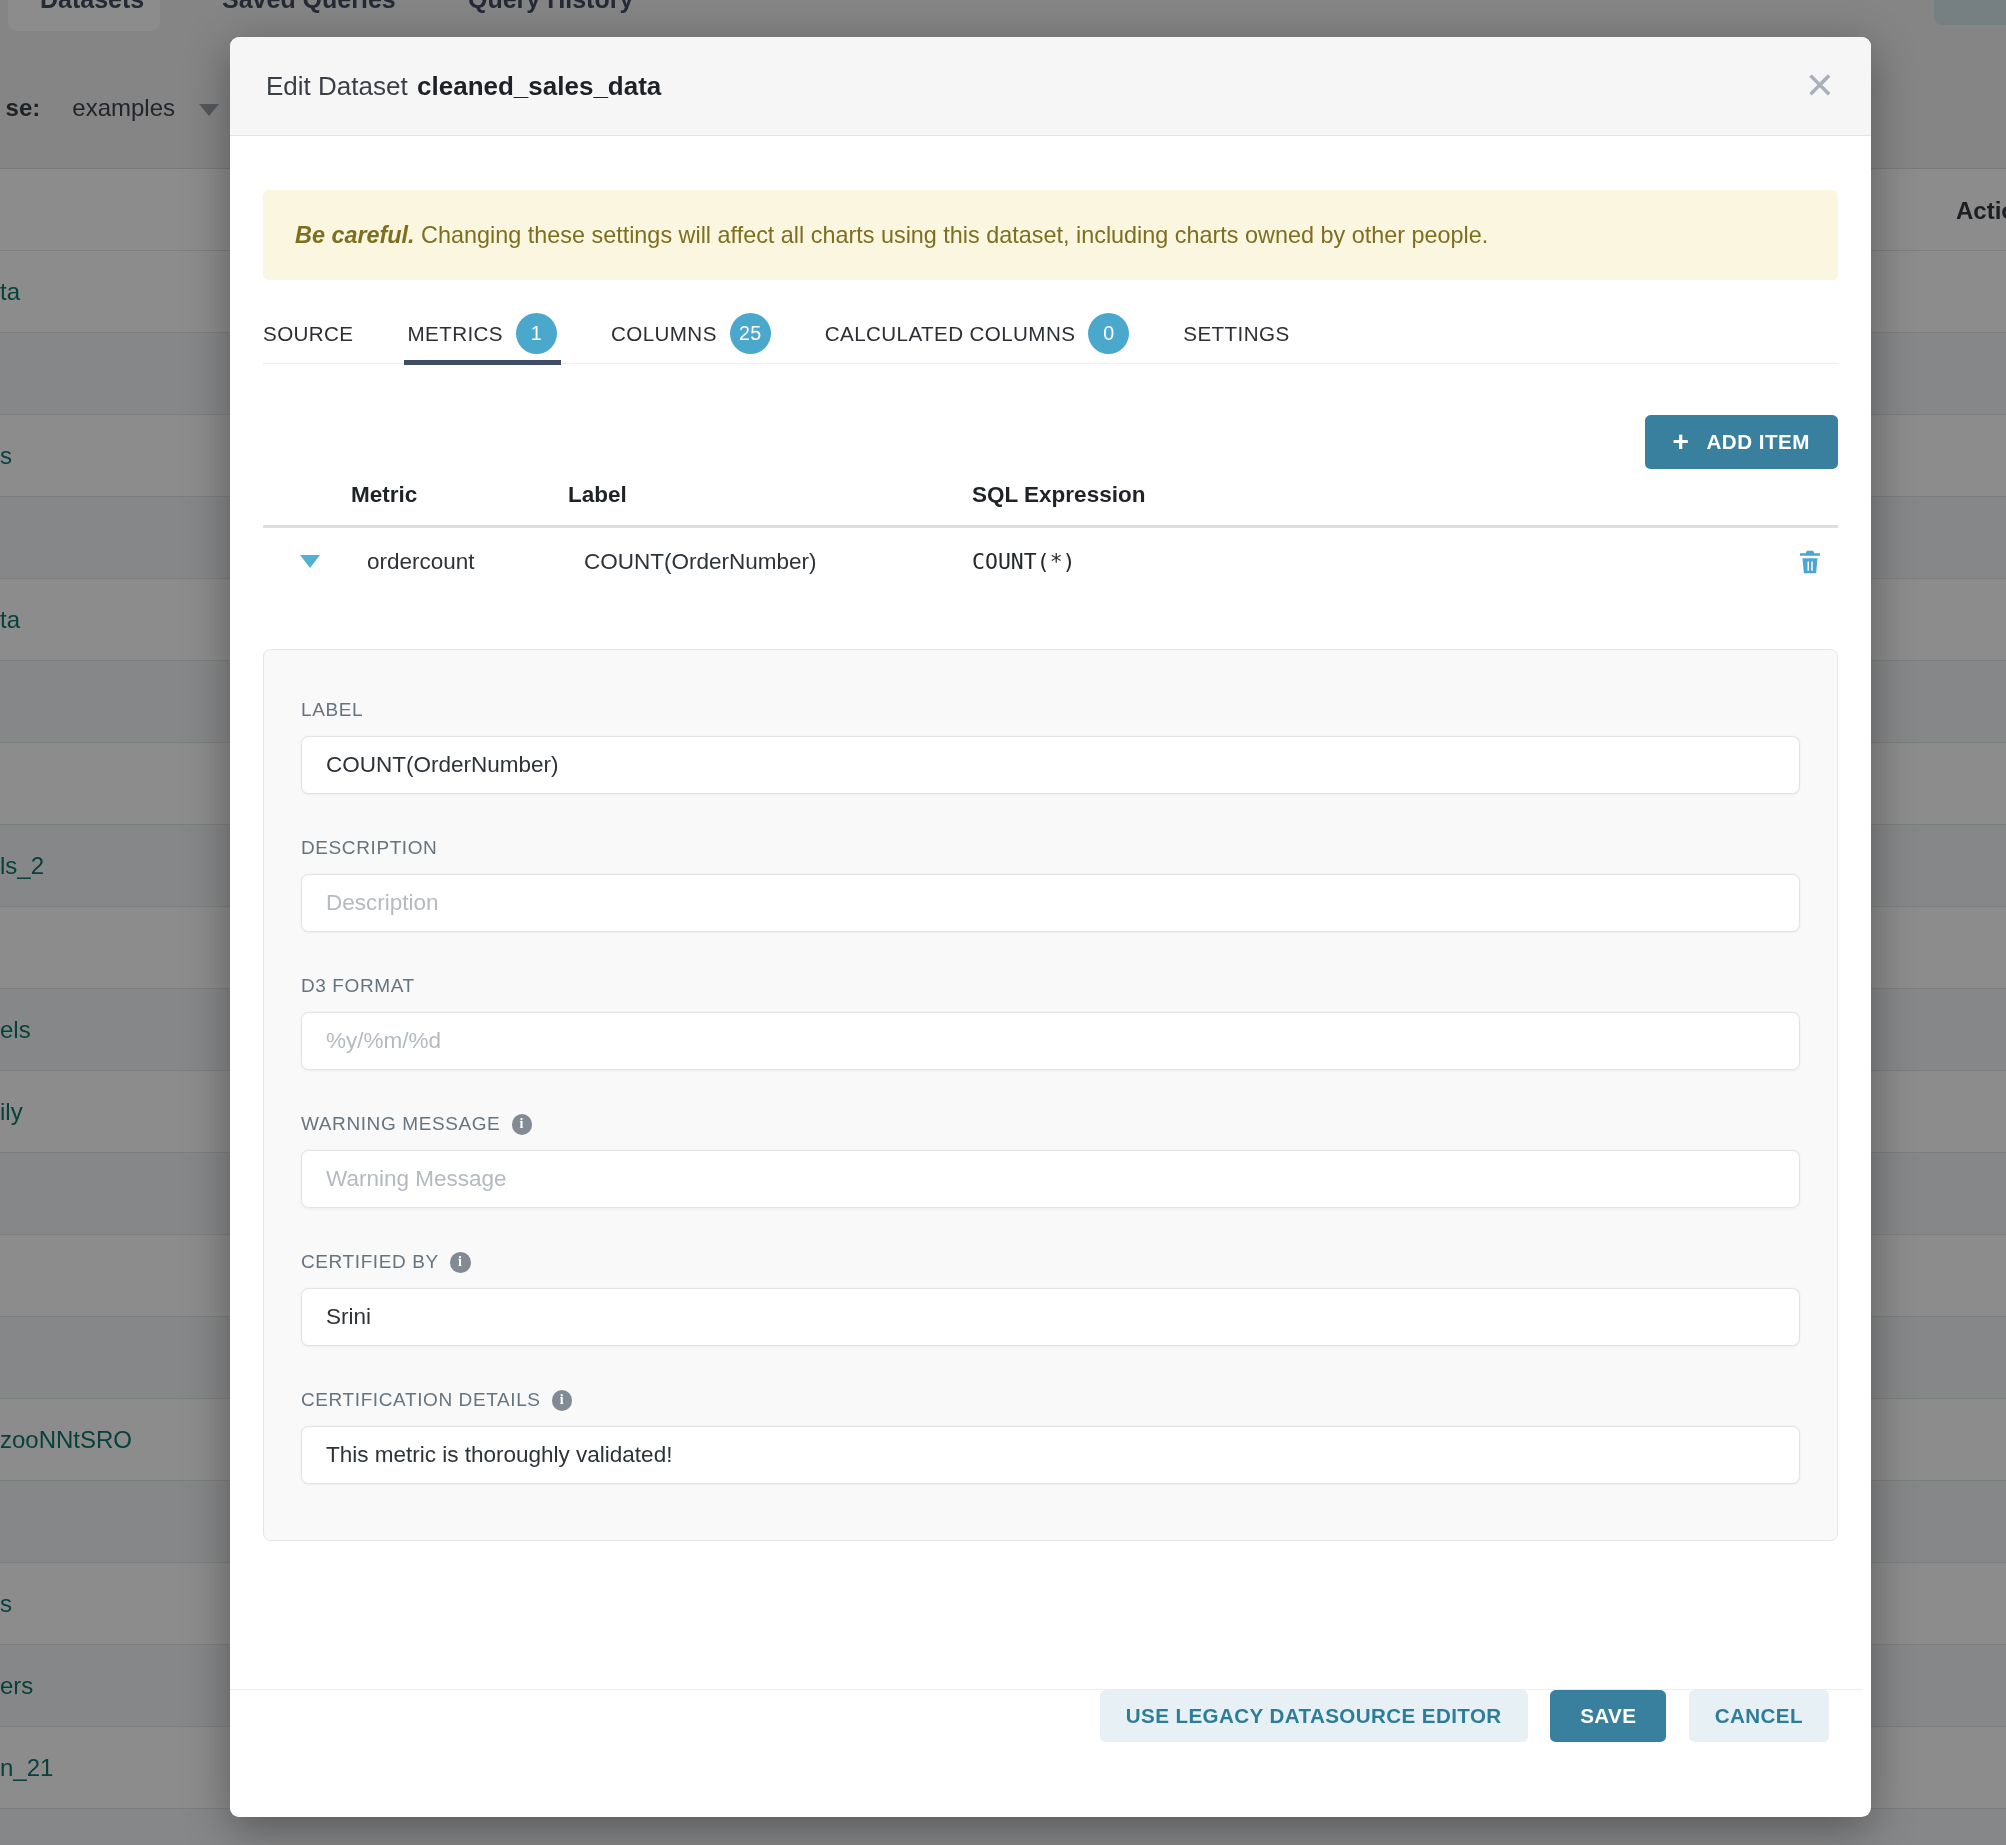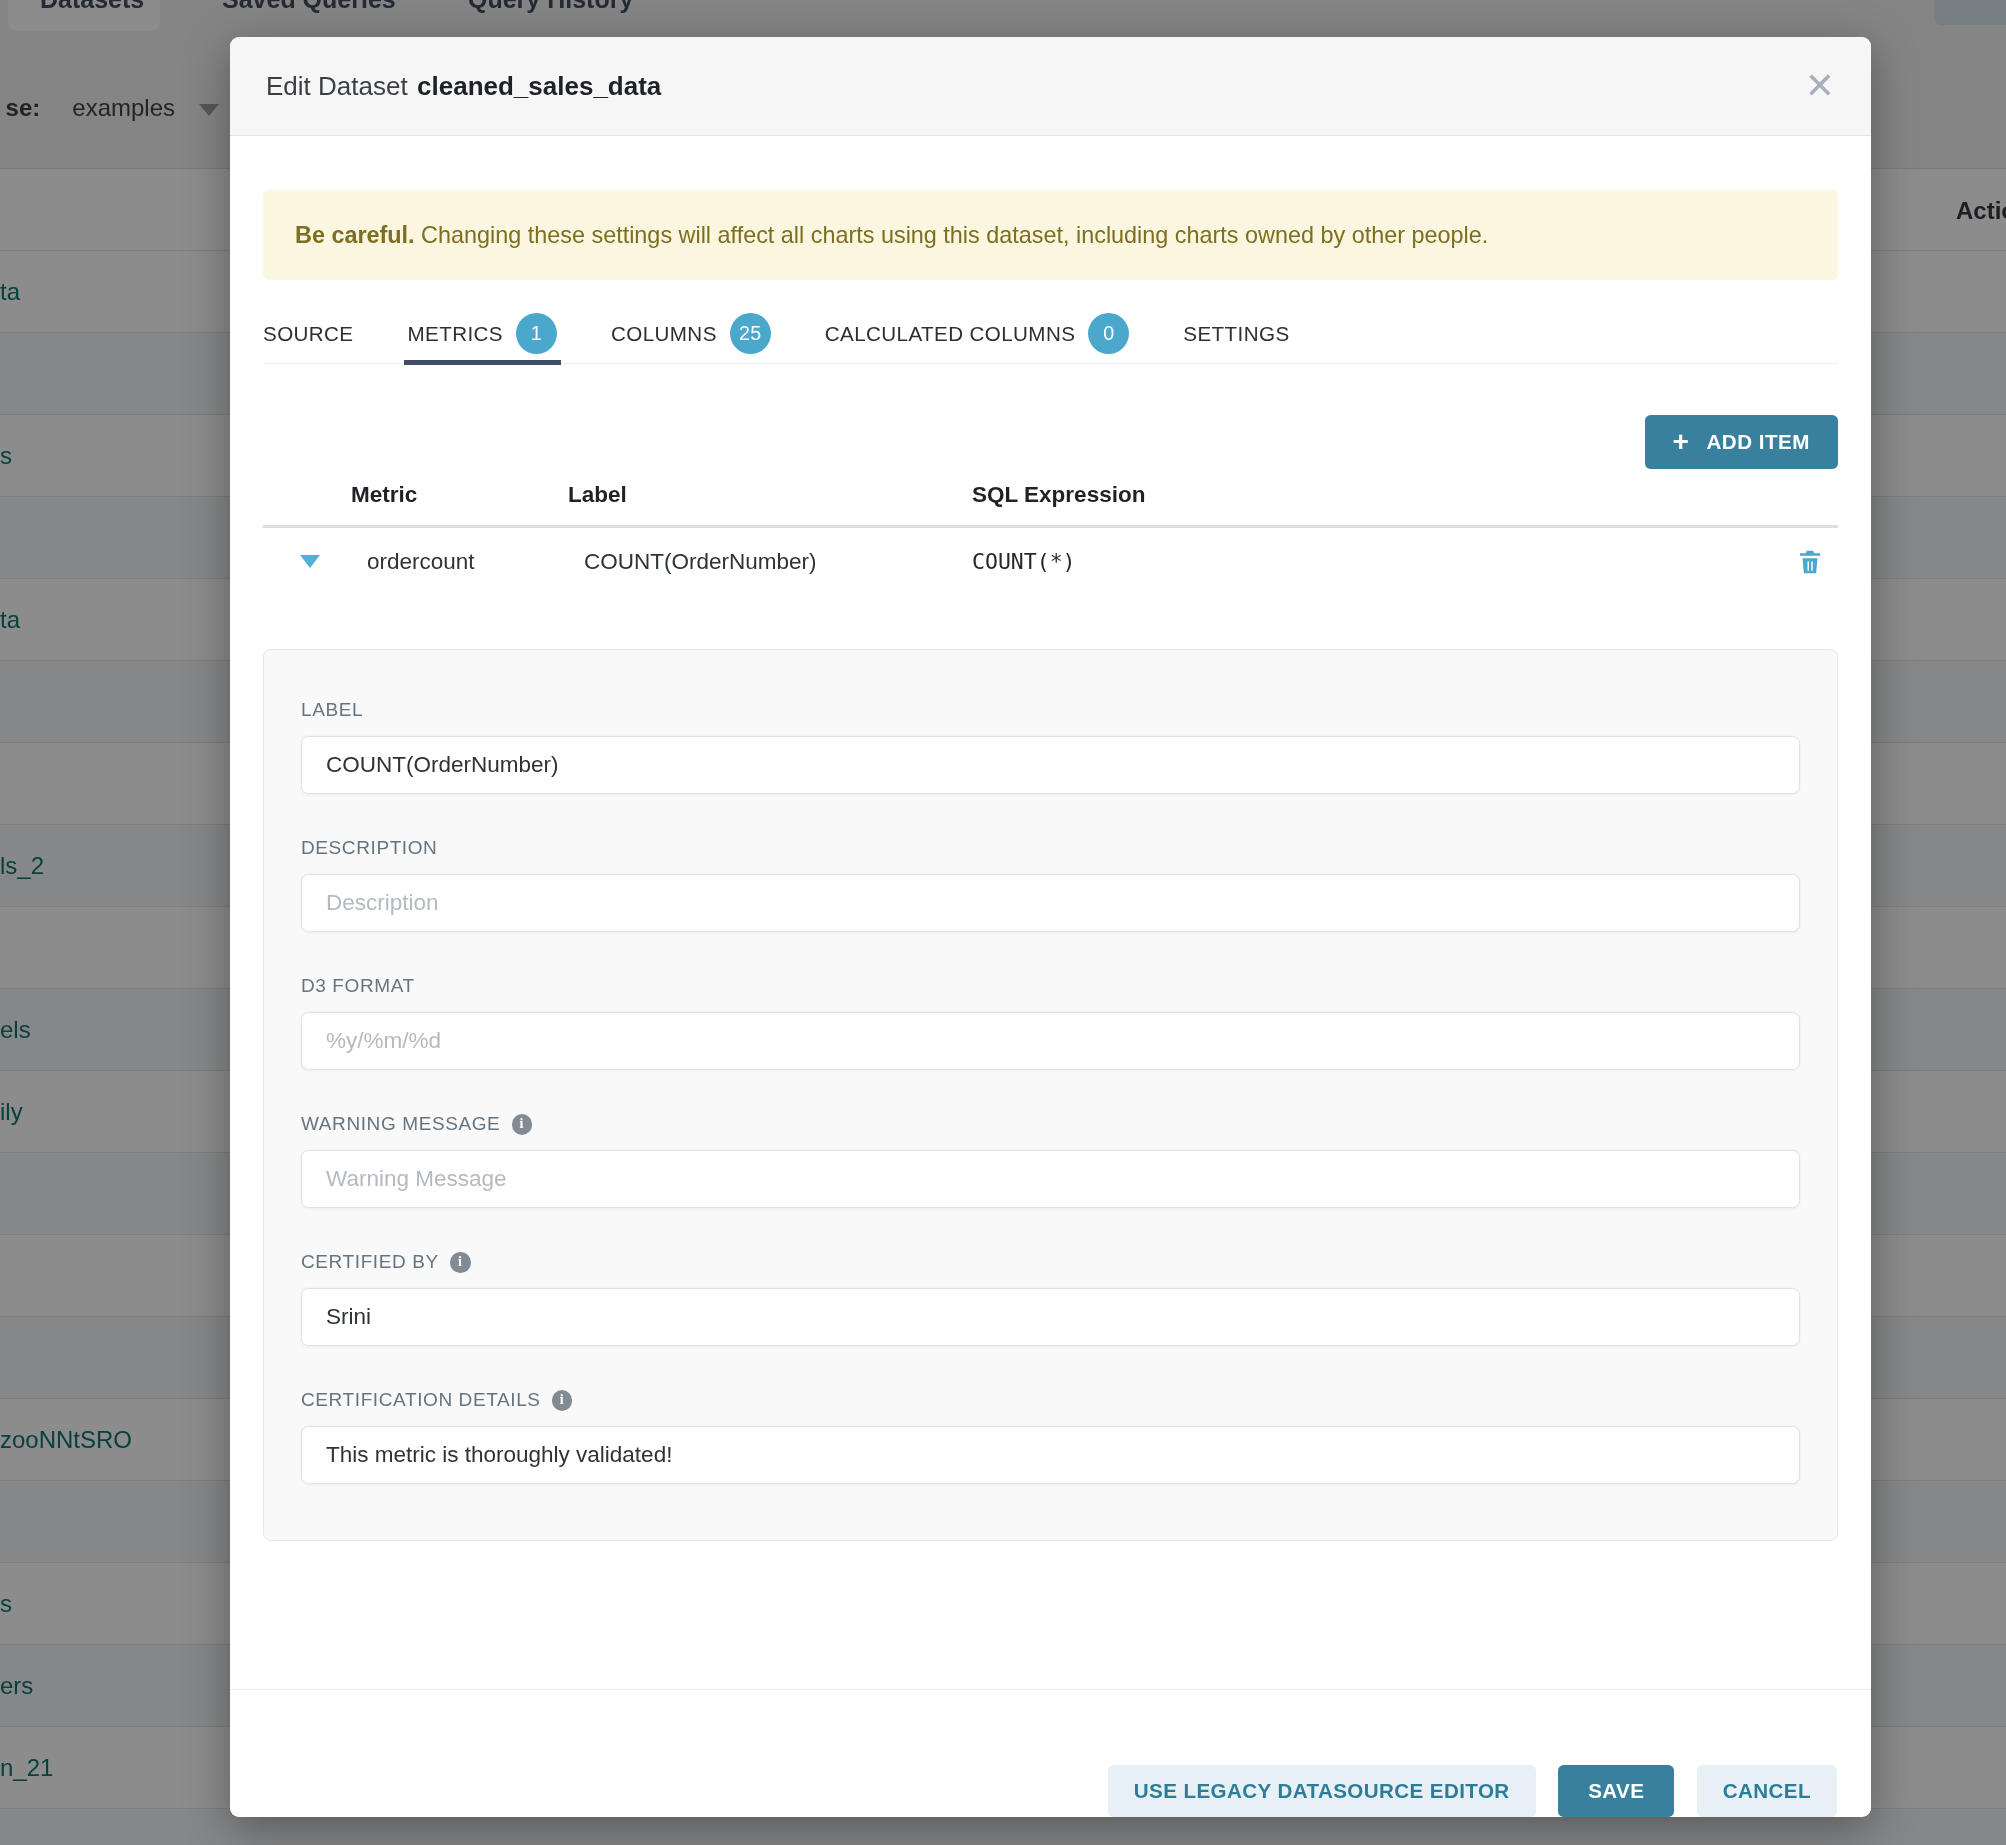--- a/index.html
+++ b/index.html
@@ -67,21 +67,21 @@
   .m-title b { color:#1e2125; margin-left:9.4px; font-weight:bold; }
   .m-close {
     margin-left:auto; font-size:36px; color:#a9afbb; cursor:pointer; line-height:1;
   }
   .modal-body { padding:0 33px; }
 
   .banner {
     margin-top:54px; background:#fbf6df; border-radius:5.6px;
     padding:30px 32px; font-size:23.4px; color:#7e6e20; line-height:1.3;
   }
-  .banner b { font-weight:bold; }
+  .banner b { font-weight:bold;font-style:italic; }
 
   .tabs {
     margin-top:24px; display:flex; align-items:stretch; gap:54px;
     border-bottom:1.9px solid #eceff1; height:60px;
   }
   .tab {
     display:flex; align-items:center; gap:13px; position:relative;
     font-size:20.6px; color:#2c2f33; letter-spacing:0.4px; cursor:pointer; white-space:nowrap;
   }
   .tab.active::after {
@@ -140,23 +140,23 @@
   }
   .finput {
     width:100%; height:58px; background:#fff; border:0.9px solid #e2e2e2; border-radius:7.5px;
     padding:0 24px; font-size:22.5px; color:#2e3338;
     font-family:"Liberation Sans", sans-serif; box-shadow:0 0.9px 2.8px rgba(0,0,0,0.05);
     outline:none;
   }
   .finput::placeholder { color:#b4bac0; }
 
   .modal-footer {
-    position:absolute; left:0; right:0; bottom:0; height:128px;
+    position:absolute; left:0; right:8px; bottom:0; height:128px;
     background:#fff; border-top:1.9px solid #ededed; border-radius:0 0 9.4px 9.4px;
-    display:flex; align-items:flex-end; justify-content:flex-end; gap:22.5px; padding:0 34px;
+    display:flex; align-items:flex-start; justify-content:flex-end; gap:22.5px; padding:0 34px;
   }
   .btn { border:none; border-radius:5.6px; height:52px; font-size:20.6px; font-weight:bold;
     letter-spacing:0.4px; display:flex; align-items:center; padding:0 26px; cursor:pointer;
     font-family:"Liberation Sans", sans-serif; white-space:nowrap; }
   .btn-light { background:#e7f1f5; color:#2e7d98; }
   .btn-save { background:#38809e; color:#fff; padding:0 30px; }
 </style>
 </head>
 <body>
 

